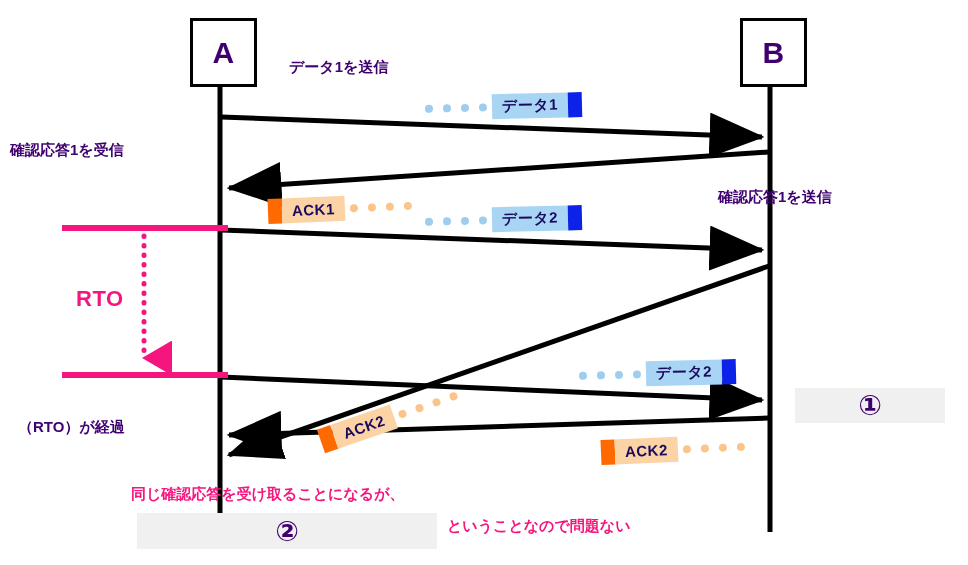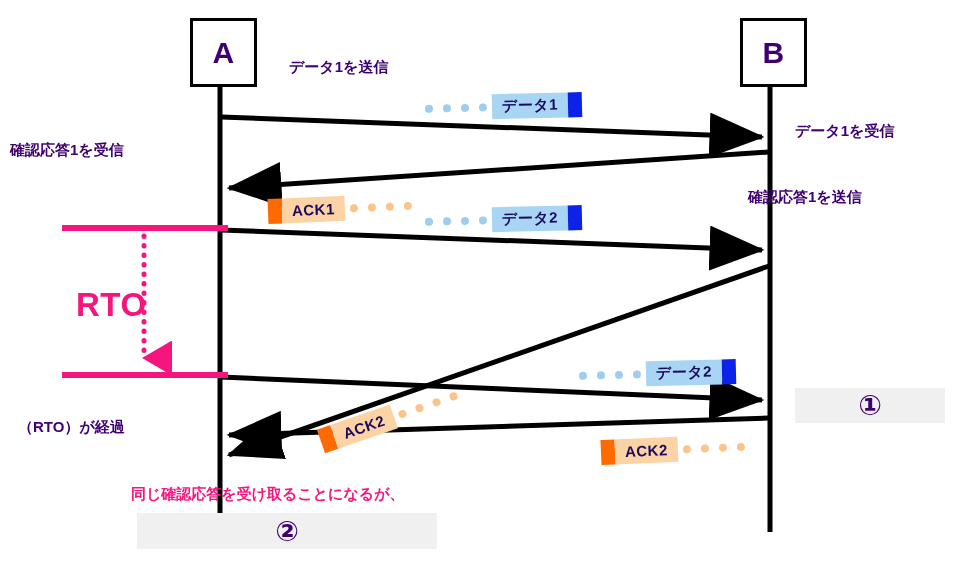--- a/index.html
+++ b/index.html
@@ -21,21 +21,21 @@
   }
   .lbl{
     position:absolute;
     font-weight:bold;
     color:#3f0070;
     white-space:nowrap;
     line-height:1.18;
   }
   .lbl.jp{font-size:15px;}
   .lbl.pink{color:#f5157e;}
-  .lbl.rto{color:#f5157e;font-size:33px;letter-spacing:0.5px;}
+  .lbl.rto{color:#f5157e;font-size:22px;letter-spacing:0.5px;}
   .marker{
     position:absolute;
     background:#f0f0f0;
     display:flex;align-items:center;justify-content:center;
     color:#3f0070;font-weight:bold;font-size:28px;
   }
   
   .packet{
     position:absolute;
     display:flex;align-items:center;
@@ -106,33 +106,33 @@
 
   <div class="node-box" style="left:190px;top:18px;width:61px;height:63px;">
     <span>A</span>
   </div>
   <div class="node-box" style="left:740px;top:18px;width:61px;height:63px;">
     <span>B</span>
   </div>
 
   <div class="lbl jp" style="left:289px;top:58px;">データ1を送信</div>
 
-  <div class="lbl jp" style="left:795px;top:122px;">データ1を受信</div>
 
   <div class="lbl jp" style="left:10px;top:141px;">確認応答1を受信</div>
 
-  <div class="lbl jp" style="left:748px;top:188px;">確認応答1を送信</div>
+  <div class="lbl jp" style="left:718px;top:188px;">確認応答1を送信</div>
 
 
   <div class="lbl rto" style="left:76px;top:286px;">RTO</div>
 
 
   <div class="lbl jp pink" style="left:131px;top:485px;">同じ確認応答を受け取ることになるが、</div>
 
   <div class="lbl jp" style="left:18px;top:418px;">（RTO）が経過</div>
+  <div class="lbl jp pink" style="left:447px;top:517px;">ということなので問題ない</div>
 
   <div class="marker" style="left:795px;top:388px;width:150px;height:35px;">
     <span>①</span>
   </div>
   <div class="marker" style="left:137px;top:513px;width:300px;height:36px;">
     <span>②</span>
   </div>
 
   <div class="packet data" style="left:420px;top:96px;transform:rotate(-1.4deg);">
     <span class="pk-dots">

